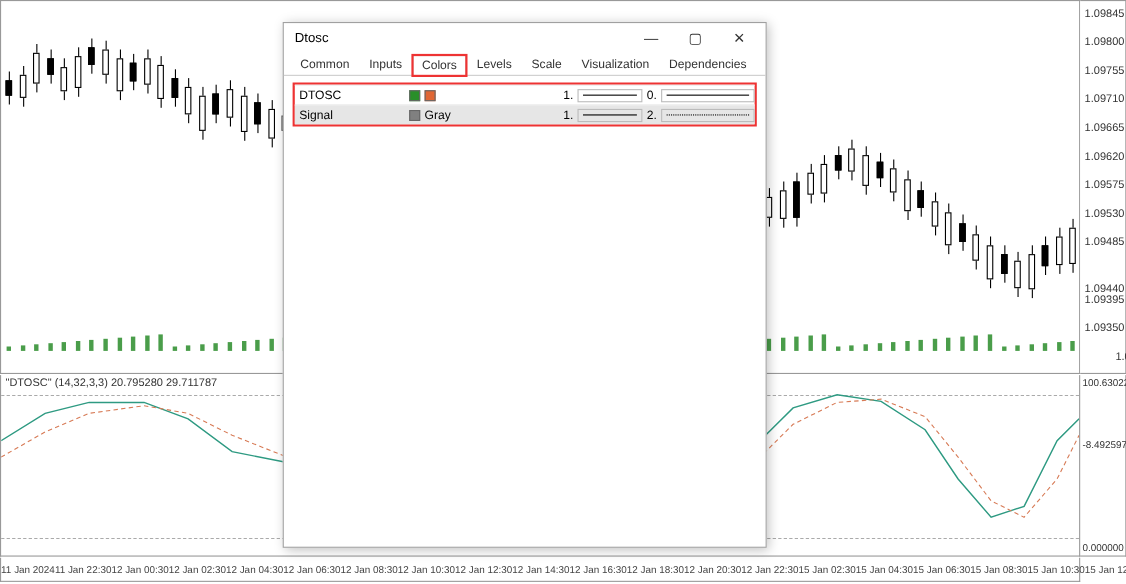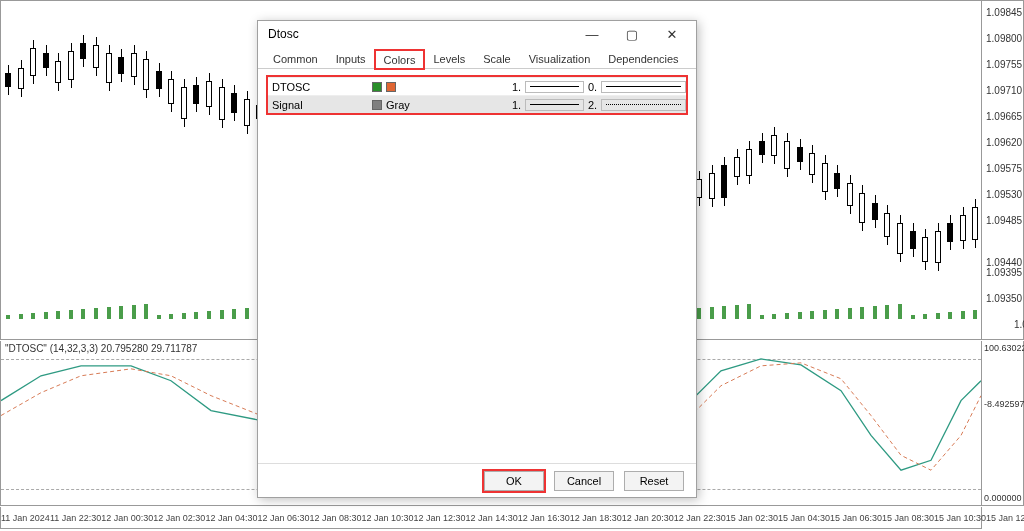--- a/index.html
+++ b/index.html
@@ -576,18 +576,13 @@
         </div>
         <div class="style-cell">
           <span>2.</span>
           <div class="linebox">
               <div class="lhr dash"></div>
             </div>
         </div>
       </div>
     </div>
   </div>
-  <div class="btnbar">
-    <button class="primary">OK</button>
-    <button>Cancel</button>
-    <button>Reset</button>
-  </div>
 </div>
 
 </body></html>

